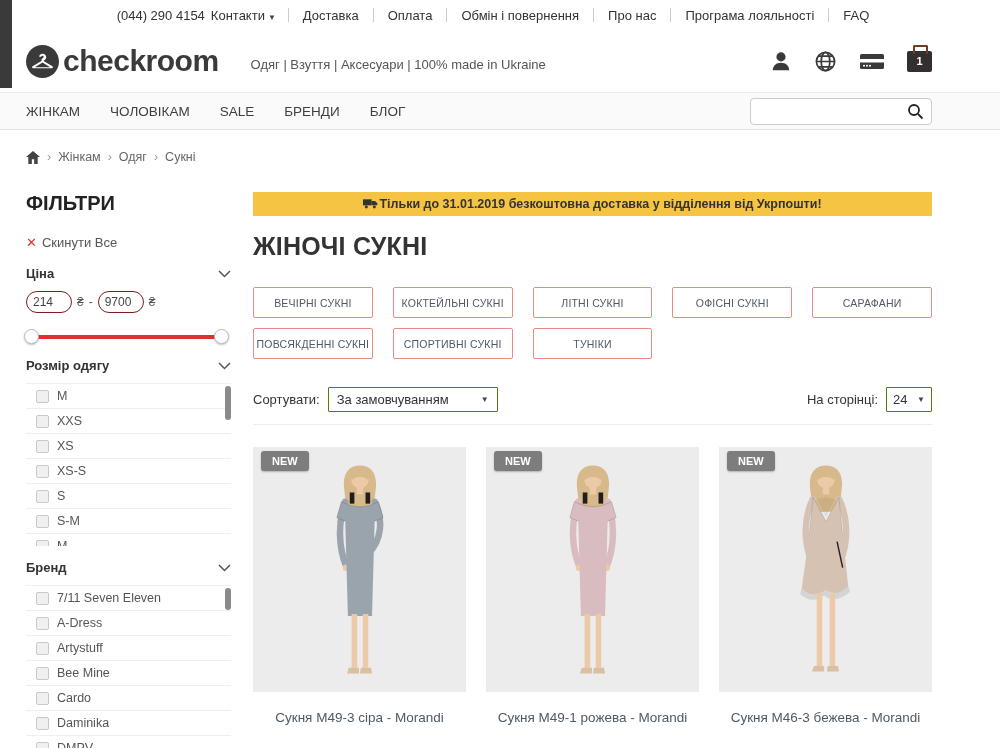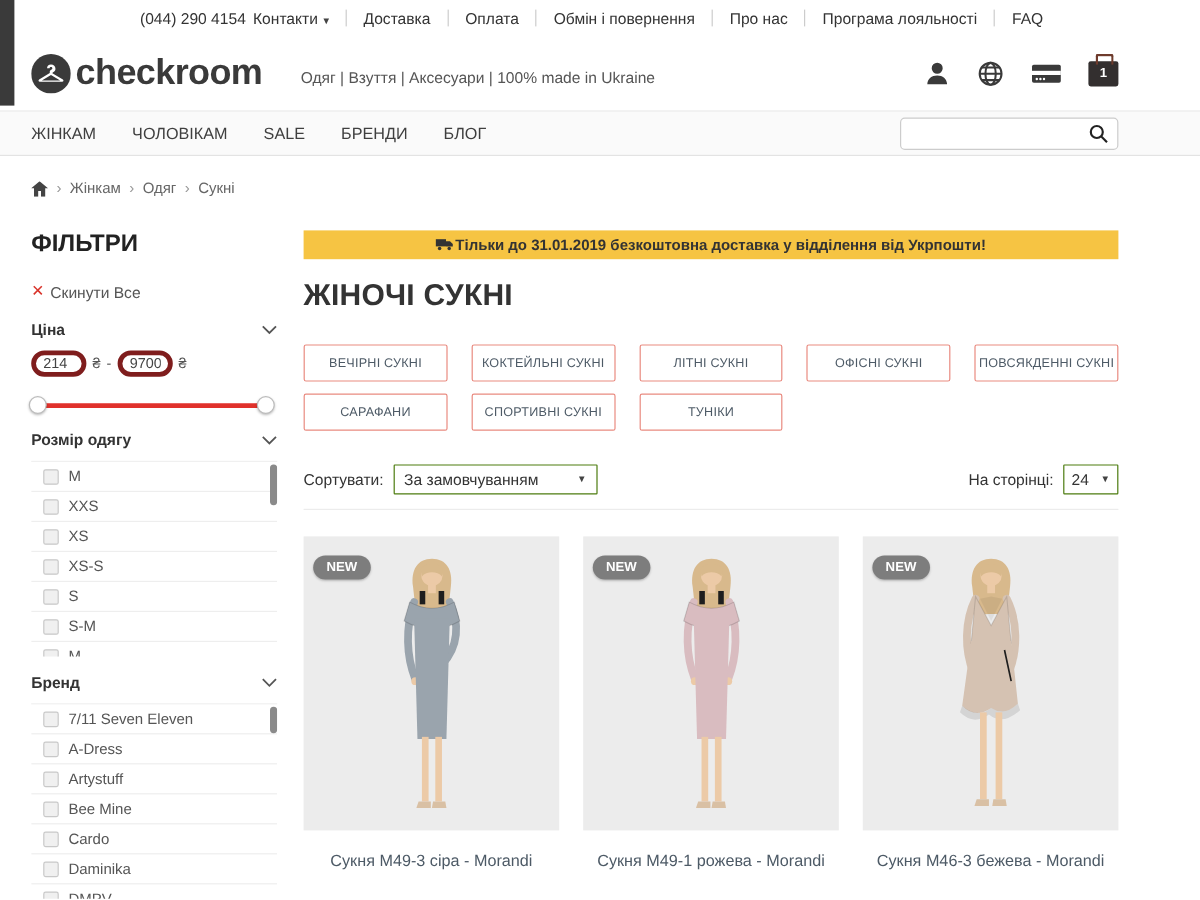--- a/index.html
+++ b/index.html
@@ -53,21 +53,21 @@
   .sidebar { width:205px; flex:none; }
   .main { flex:1; margin-left:22px; }
 
   
   .filters-title { font-size:20px; font-weight:bold; color:#222; margin-bottom:20px; }
   .reset-row { display:flex; align-items:center; font-size:13px; color:#555; cursor:pointer; margin-bottom:16px; }
   .reset-x { color:#d9342b; font-weight:bold; font-size:13px; margin-right:5px; }
   .sec-head { display:flex; align-items:center; justify-content:space-between;
     font-size:13px; font-weight:bold; color:#333; margin-top:14px; margin-bottom:10px; cursor:pointer; }
   .price-row { display:flex; align-items:center; gap:5px; font-size:12px; color:#555; margin-bottom:16px; }
-  .price-input { width:46px; height:22px; border:4px solid #7f1d1d; border-radius:11px;
+  .price-input { width:46px; height:22px; border:1px solid #7f1d1d; border-radius:11px;
     font-size:12px; padding:0 6px; color:#444; outline:none; }
   .slider { position:relative; height:15px; margin:0 6px 10px 2px; }
   .slider-track { position:absolute; top:6px; left:0; right:0; height:4px; background:#e0312b; border-radius:2px; }
   .slider-handle { position:absolute; top:0; width:15px; height:15px; background:#fff;
     border:1px solid #bbb; border-radius:50%; box-shadow:0 1px 2px rgba(0,0,0,.25); cursor:pointer; }
   .slider-handle.left { left:-4px; } .slider-handle.right { right:-4px; }
   .scroll-list { height:163px; overflow:hidden; position:relative; border-top:1px solid #f0f0f0; }
   .chk-row { display:flex; align-items:center; height:25px; border-bottom:1px solid #eee;
     padding-left:10px; cursor:pointer; }
   .chk { width:13px; height:13px; background:#f0f0f0; border:1px solid #c8c8c8; border-radius:2px;
@@ -89,22 +89,22 @@
   .sel { display:flex; align-items:center; justify-content:space-between; border:1px solid #4d7c0f;
     border-radius:1px; height:25px; background:#fff; cursor:pointer; font-size:13px; color:#333; }
   .sort-sel { width:170px; padding:0 8px; margin-left:8px; }
   .pp-sel { width:46px; padding:4px 6px; margin-left:8px; }
   .toolbar .right { margin-left:auto; display:flex; align-items:center; }
   .divider { border-top:1px solid #ececec; margin-top:12px; }
   .prod-grid { display:grid; grid-template-columns:repeat(3,1fr); column-gap:20px; margin-top:22px; }
   .prod-card { cursor:pointer; }
   .prod-img { position:relative; height:245px; background:#ececec; display:flex;
     align-items:flex-end; justify-content:center; overflow:hidden; }
-  .badge { position:absolute; top:16px; left:8px; background:#7d7d7d; color:#fff; font-size:11px;
-    font-weight:bold; padding:4px 11px; border-radius:10px; box-shadow:0 1px 2px rgba(0,0,0,.25); }
+  .badge { position:absolute; top:4px; left:8px; background:#7d7d7d; color:#fff; font-size:11px;
+    font-weight:bold; padding:4px 11px; border-radius:3px; box-shadow:0 1px 2px rgba(0,0,0,.25); }
   .model { height:232px; }
   .prod-name { text-align:center; font-size:13.5px; color:#4d5a66; margin-top:18px; }
 
   svg.ic { display:block; }
 </style>
 </head>
 <body>
 
 <div class="corner-strip"></div>
 
@@ -312,22 +312,22 @@
       </svg>
       <span>Тільки до 31.01.2019 безкоштовна доставка у відділення від Укрпошти!</span>
     </div>
     <div class="page-title">ЖІНОЧІ СУКНІ</div>
 
     <div class="cat-grid">
       <div class="cat-btn">ВЕЧІРНІ СУКНІ</div>
       <div class="cat-btn">КОКТЕЙЛЬНІ СУКНІ</div>
       <div class="cat-btn">ЛІТНІ СУКНІ</div>
       <div class="cat-btn">ОФІСНІ СУКНІ</div>
+      <div class="cat-btn">САРАФАНИ</div>
       <div class="cat-btn">ПОВСЯКДЕННІ СУКНІ</div>
-      <div class="cat-btn">САРАФАНИ</div>
       <div class="cat-btn">СПОРТИВНІ СУКНІ</div>
       <div class="cat-btn">ТУНІКИ</div>
     </div>
 
     <div class="toolbar">
       <span>Сортувати:</span>
       <div class="sel sort-sel">
         <span>За замовчуванням</span>
         <span class="caret">▼</span>
       </div>

